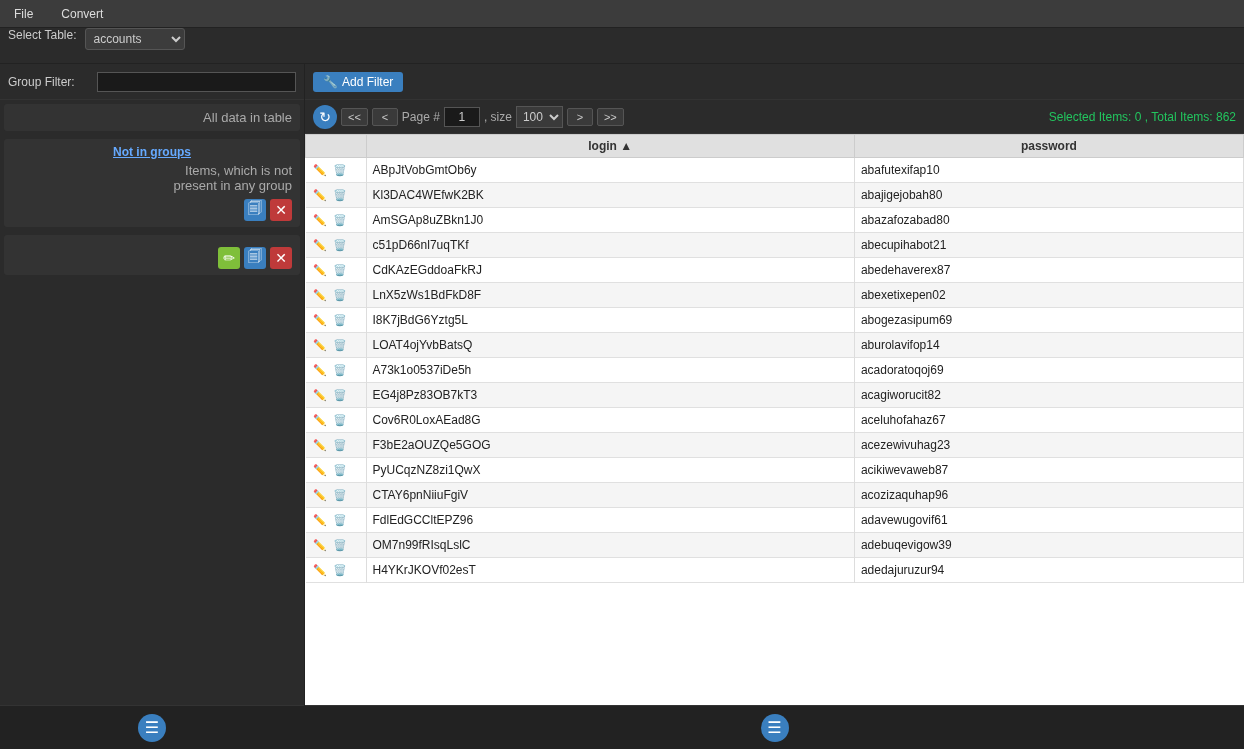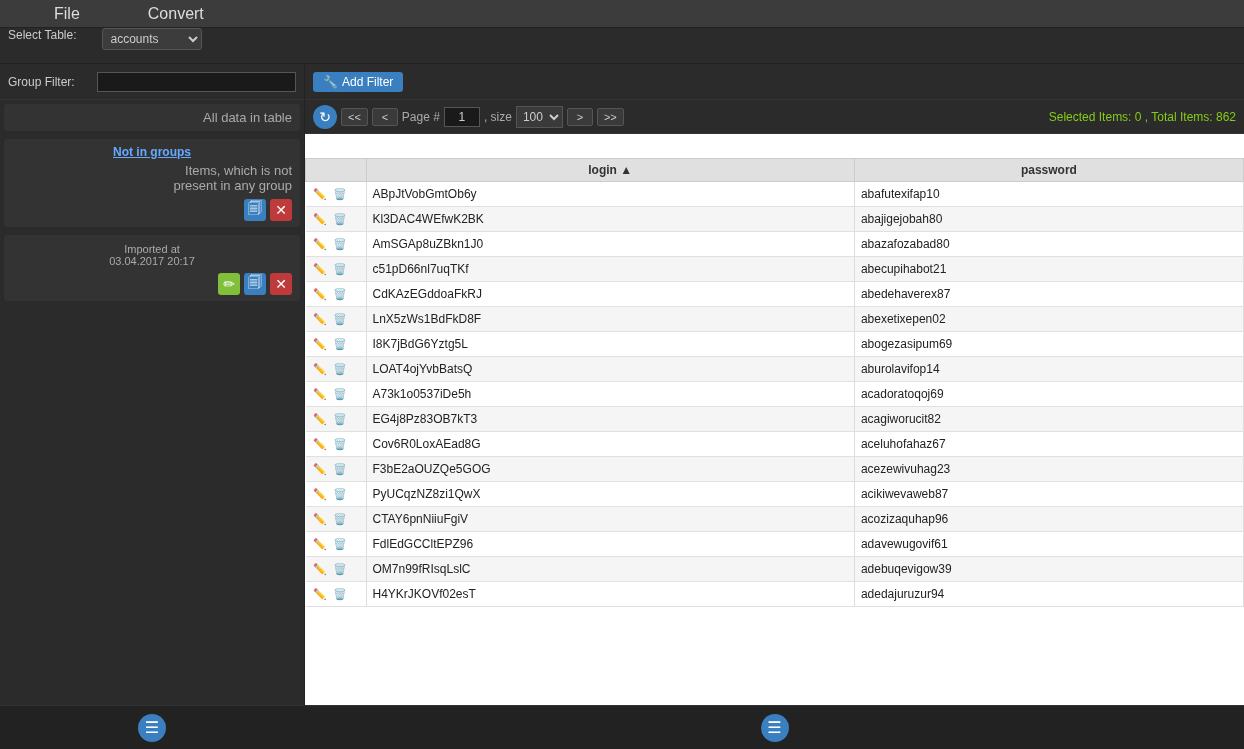--- a/index.html
+++ b/index.html
@@ -20,22 +20,21 @@
       display: flex;
       align-items: center;
       padding: 0 8px;
       gap: 16px;
       border-bottom: 1px solid #222;
     }
     .menu-item {
       color: #ddd;
       cursor: pointer;
       padding: 4px 6px;
-      font-size: 16px;
-      margin-left: 40px;
+      font-size: 12px;
     }
 
     
     #toolbar {
       background: #2b2b2b;
       height: 36px;
       display: flex;
       align-items: flex-start;
       padding: 0 8px;
       gap: 8px;
@@ -44,21 +43,20 @@
     #toolbar label { color: #ccc; font-size: 12px; }
     #table-select {
       background: #3c3c3c;
       color: #ccc;
       border: 1px solid #555;
       padding: 2px 4px;
       font-size: 12px;
       border-radius: 3px;
       cursor: pointer;
       width: 100px;
-      margin-left: 17px;
     }
 
     
     #main {
       display: flex;
       height: calc(749px - 64px);
     }
 
     
     #left-panel {
@@ -241,37 +239,36 @@
       background: #3a3a3a;
       color: #ccc;
       border: 1px solid #555;
       padding: 2px 2px;
       font-size: 12px;
       cursor: pointer;
     }
 
     #stats-info {
       margin-left: auto;
-      color: #84cc16;
+      color: #22c55e;
       font-size: 12px;
     }
 
     
     #data-table-container {
       flex: 1;
       overflow-y: auto;
       overflow-x: hidden;
       background: #fff;
       position: relative;
     }
 
     #data-table {
       width: 100%;
       border-collapse: collapse;
-      margin-top: 24px;
     }
 
     #data-table thead th {
       background: #e0e0e0;
       color: #333;
       font-weight: bold;
       padding: 4px 8px;
       border: 1px solid #ccc;
       text-align: center;
       font-size: 12px;
@@ -376,21 +373,20 @@
       <div class="group-item">
         <span class="group-item-title">Not in groups</span>
         <div class="group-item-desc">Items, which is not<br>present in any group</div>
         <div class="group-item-actions">
           <button class="icon-btn icon-btn-copy" title="Copy">🗐</button>
           <button class="icon-btn icon-btn-delete" title="Delete">✕</button>
         </div>
       </div>
 
       <div class="group-item">
-        <div class="group-csv-info">Imported at<br>03.04.2017 20:17</div>
         <div class="group-item-actions">
           <button class="icon-btn icon-btn-edit" title="Edit">✏</button>
           <button class="icon-btn icon-btn-copy" title="Copy">🗐</button>
           <button class="icon-btn icon-btn-delete" title="Delete">✕</button>
         </div>
       </div>
 
     </div>
 
     <div id="left-bottom">

